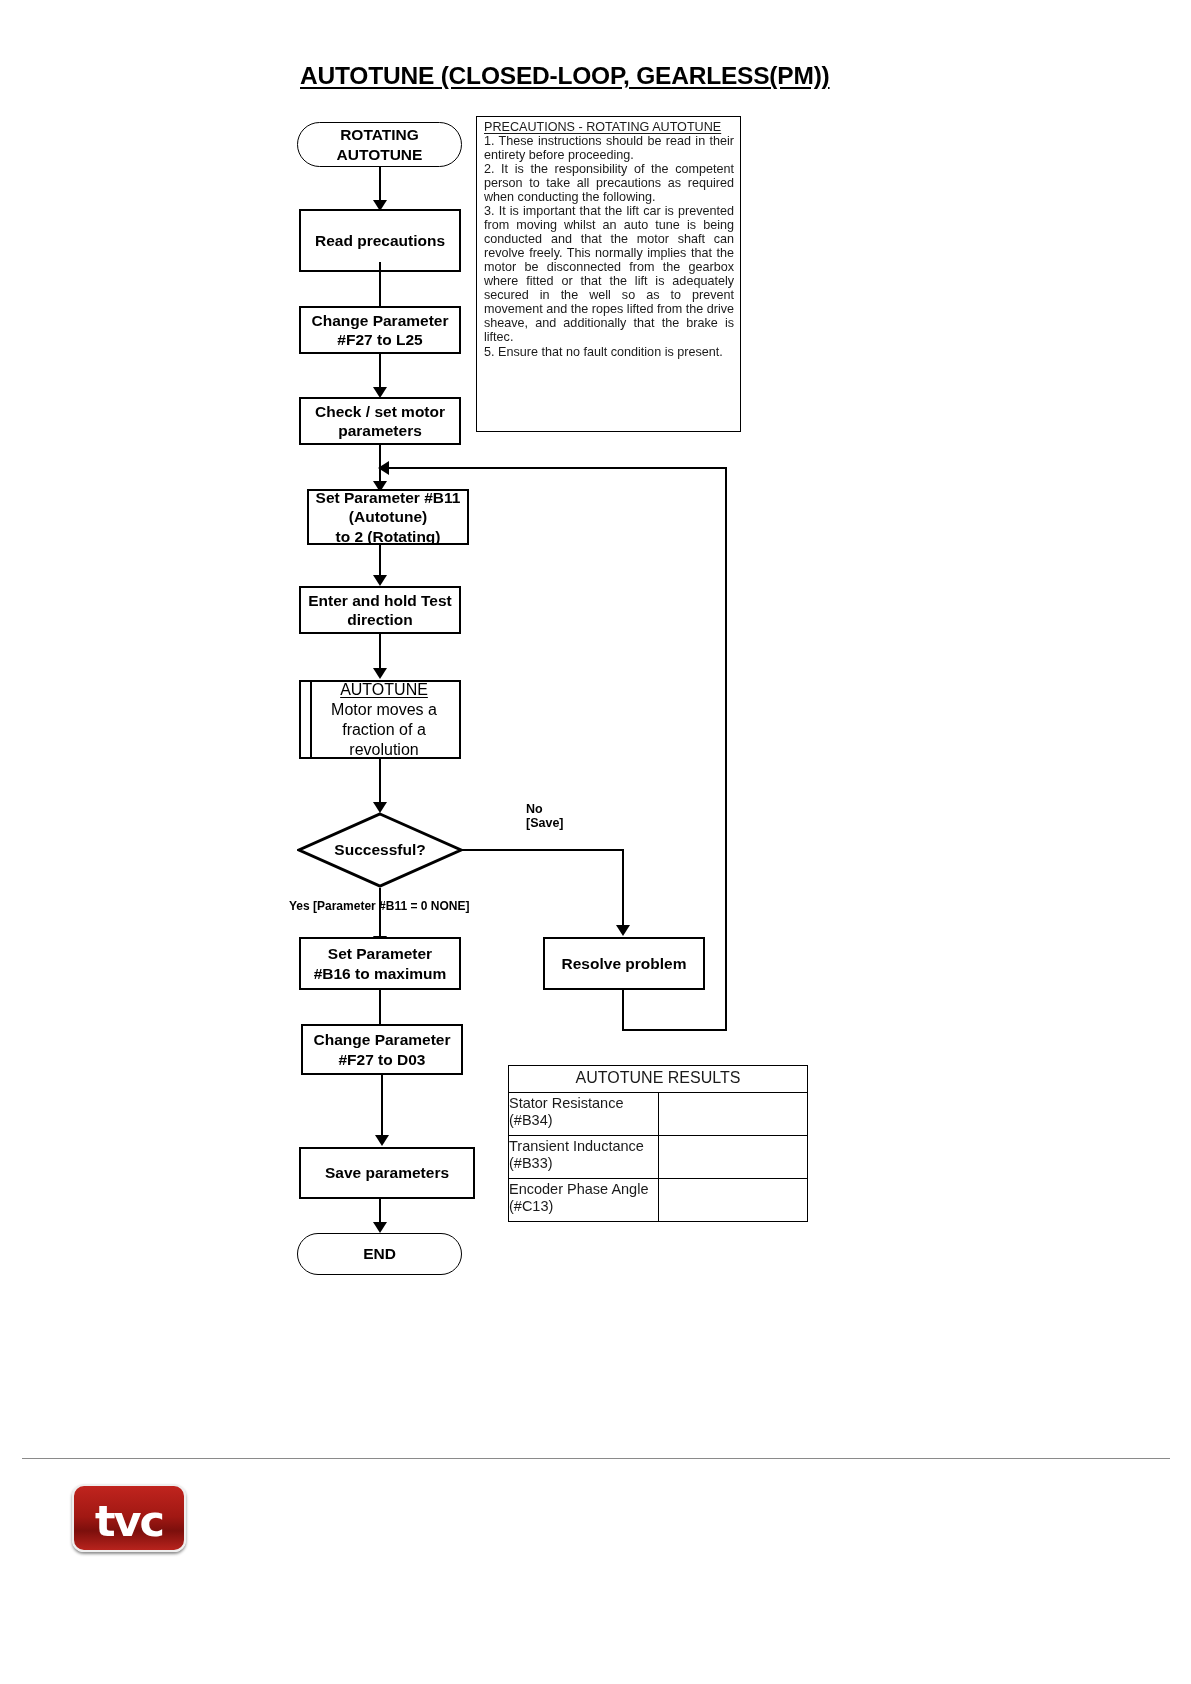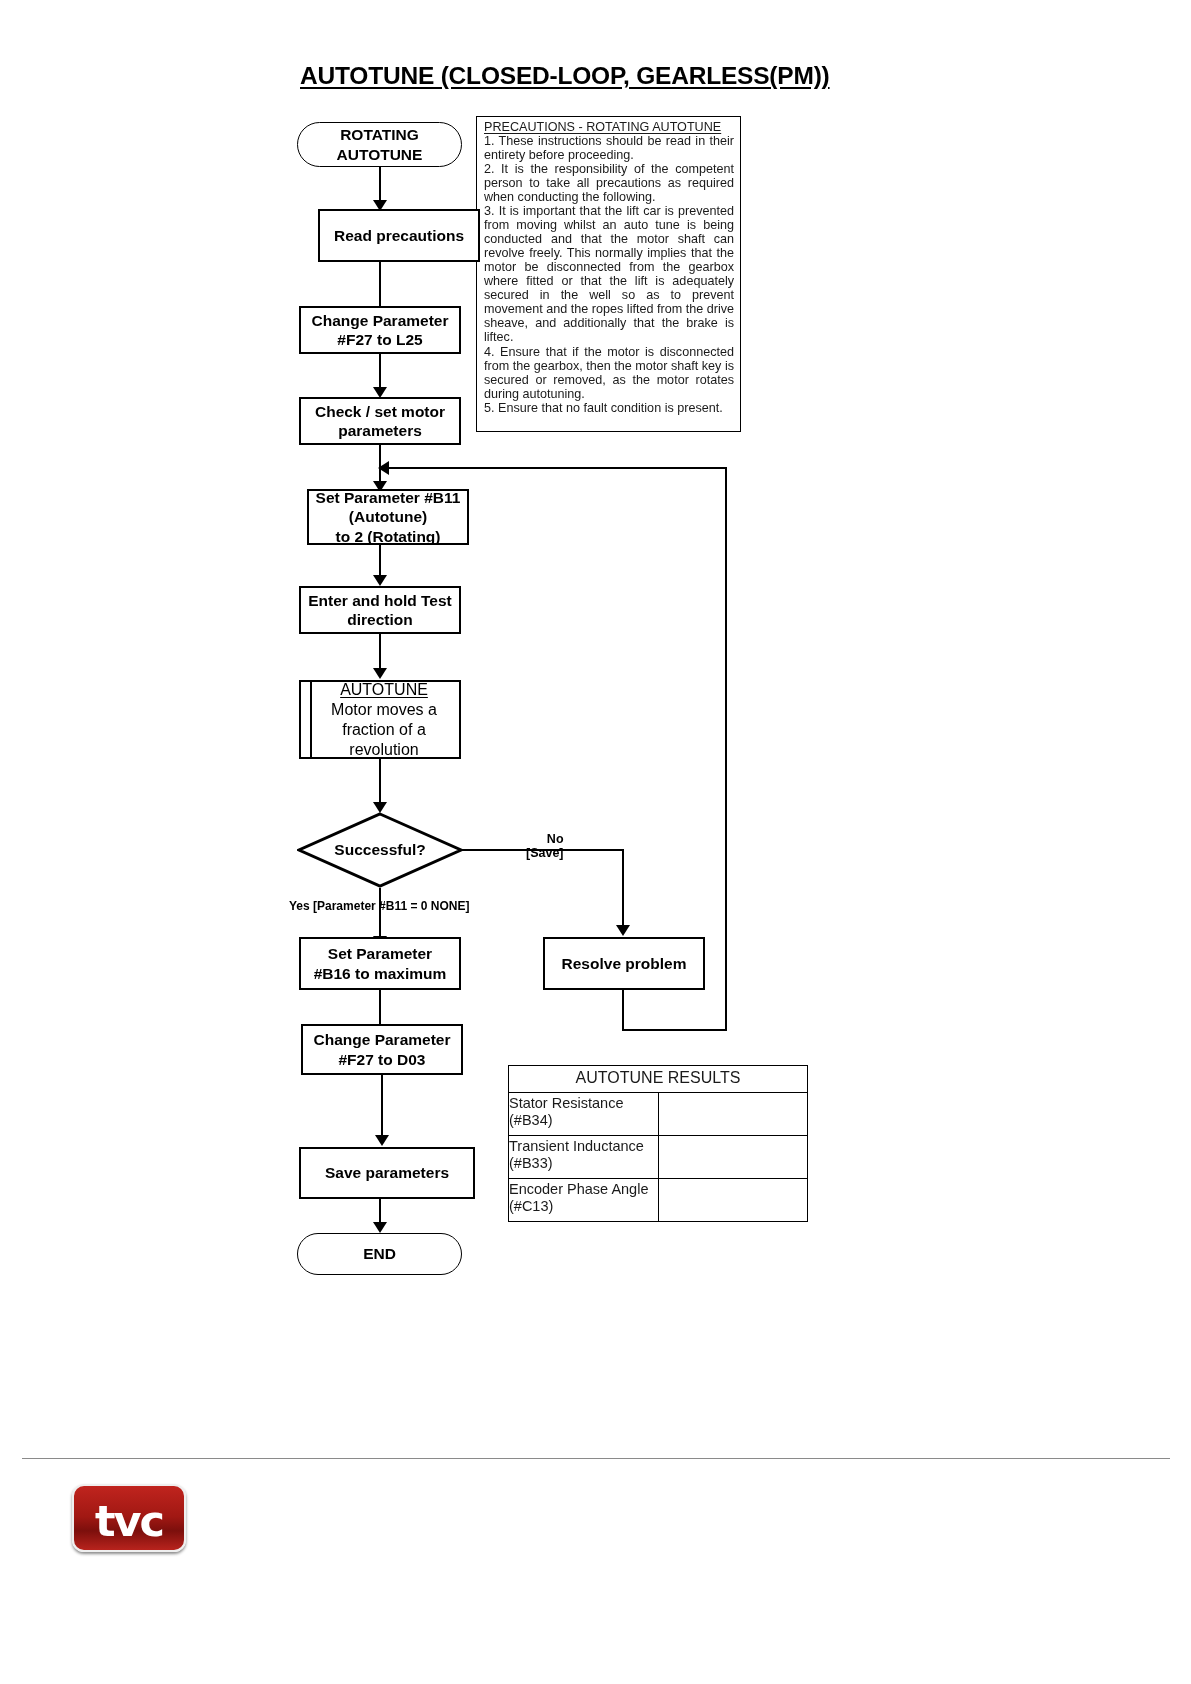--- a/index.html
+++ b/index.html
@@ -223,35 +223,34 @@
 
 <div class="page">
 
   <div class="doc-title">AUTOTUNE (CLOSED-LOOP, GEARLESS(PM))</div>
 
   <div class="precautions">
     <div class="ptitle">PRECAUTIONS - ROTATING AUTOTUNE</div>
     <p>1. These instructions should be read in their entirety before proceeding.</p>
     <p>2. It is the responsibility of the competent person to take all precautions as required when conducting the following.</p>
     <p>3. It is important that the lift car is prevented from moving whilst an auto tune is being conducted and that the motor shaft can revolve freely. This normally implies that the motor be disconnected from the gearbox where fitted or that the lift is adequately secured in the well so as to prevent movement and the ropes lifted from the drive sheave, and additionally that the brake is liftec.</p>
-    <p>4. Ensure that if the motor is disconnected from the gearbox, then the motor shaft key is secured or removed, as the motor rotates during autotuning.</p>
     <p>5. Ensure that no fault condition is present.</p>
   </div>
 
   <div class="node terminator" style="left:297px; top:122px; width:165px; height:45px;">
     <div class="inner">
       <div>ROTATING</div>
       <div>AUTOTUNE</div>
     </div>
   </div>
 
   <div class="vline" style="left:379px; top:167px; height:36px;"></div>
   <div class="arrow-down" style="left:373px; top:200px;"></div>
 
-  <div class="node" style="left:299px; top:209px; width:162px; height:53px;margin-left:19px;">
+  <div class="node" style="left:299px; top:209px; width:162px; height:63px;">
     <div class="inner">Read precautions</div>
   </div>
 
   <div class="vline" style="left:379px; top:262px; height:46px;"></div>
 
   <div class="node" style="left:299px; top:306px; width:162px; height:48px;">
     <div class="inner">
       <div>Change Parameter</div>
       <div>#F27 to L25</div>
     </div>
@@ -307,21 +306,21 @@
   <div class="arrow-down" style="left:373px; top:802px;"></div>
 
   <div class="diamond-wrap" style="left:297px; top:812px; width:166px; height:76px;">
     <svg class="dshape" viewBox="0 0 166 76" preserveAspectRatio="none">
       <polygon points="83,2 164,38 83,74 2,38" fill="#ffffff" stroke="#000000" stroke-width="3"></polygon>
     </svg>
     <div class="dlabel">Successful?</div>
   </div>
 
   <div class="hline" style="left:461px; top:849px; width:163px;"></div>
-  <div class="edge-label" style="left:526px; top:832px; text-align:right;">
+  <div class="edge-label" style="left:526px; top:802px; text-align:left;">
     <div>No</div>
     <div>[Save]</div>
   </div>
   <div class="vline" style="left:622px; top:849px; height:81px;"></div>
   <div class="arrow-down" style="left:616px; top:925px;"></div>
 
   <div class="node" style="left:543px; top:937px; width:162px; height:53px;">
     <div class="inner">Resolve problem</div>
   </div>
 

